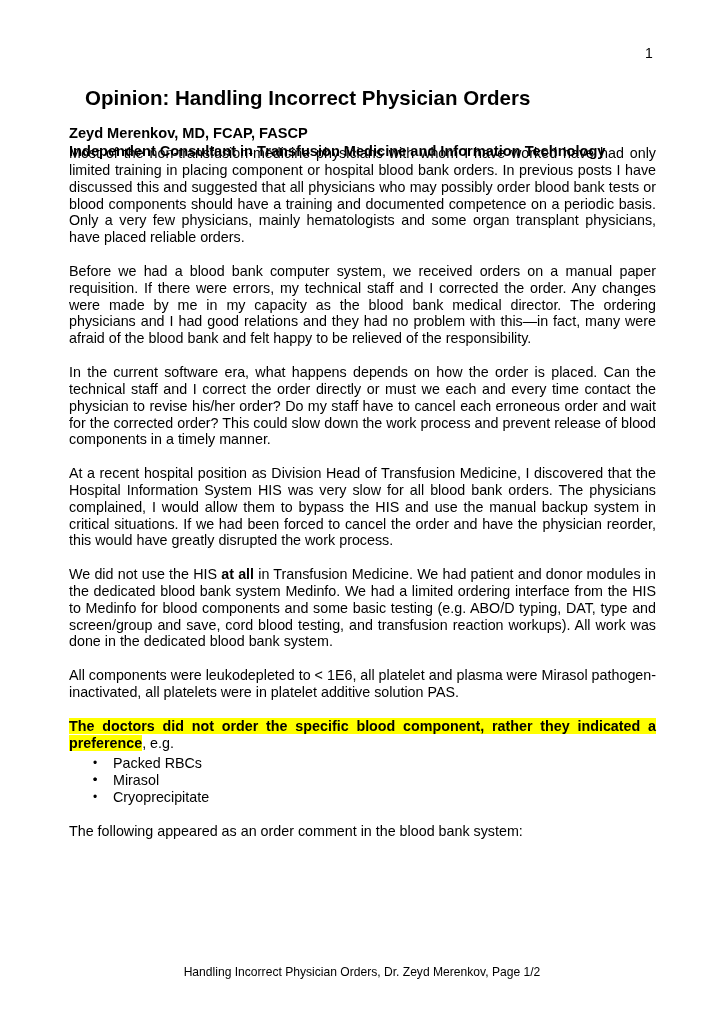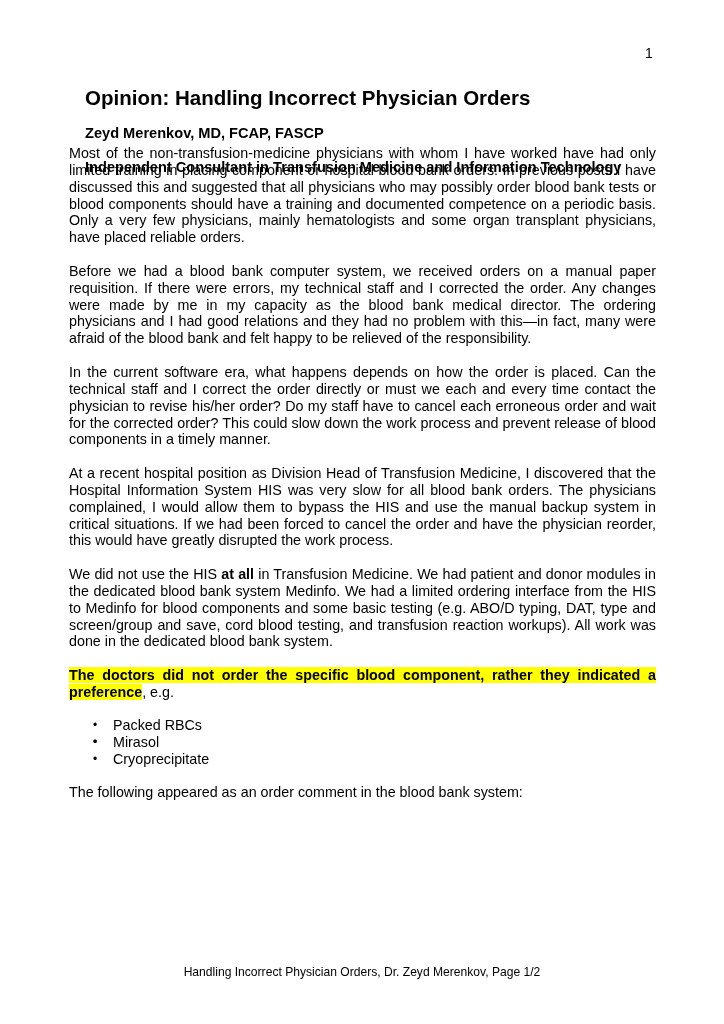--- a/index.html
+++ b/index.html
@@ -32,41 +32,41 @@
     font-size: 20.5px;
     font-weight: bold;
     line-height: 22px;
     margin: 16px;
     white-space: nowrap;
   }
   .subtitle {
     font-size: 14.6px;
     font-weight: bold;
     line-height: 17.5px;
-    margin: 16px;
+    margin: 0;
     white-space: nowrap;
   }
   .body-text {
     position: absolute;
     left: 69px;
     top: 145px;
     width: 587px;
     font-size: 14.3px;
     line-height: 16.85px;
   }
   .body-text p {
     margin: 0 0 16.85px 0;
     text-align: justify;
   }
   .body-text p.notice {
     font-weight: bold;
     text-align: left;
   }
   .body-text p.tight {
-    margin-bottom: 16px;
+    margin-bottom: 4px;
   }
   .hl {
     background: #ffff00;
     font-weight: bold;
   }
   ul.prefs {
     list-style: none;
     margin: 0 0 16.85px 0;
     padding: 0;
   }
@@ -105,20 +105,21 @@
   <div class="subtitle">Zeyd Merenkov, MD, FCAP, FASCP</div>
   <div class="subtitle">Independent Consultant in Transfusion Medicine and Information Technology</div>
 </div>
 
 <div class="body-text">
   <p>Most of the non-transfusion-medicine physicians with whom I have worked have had only limited training in placing component or hospital blood bank orders.  In previous posts I have discussed this and suggested that all physicians who may possibly order blood bank tests or blood components should have a training and documented competence on a periodic basis.  Only a very few physicians, mainly hematologists and some organ transplant physicians, have placed reliable orders.</p>
   <p>Before we had a blood bank computer system, we received orders on a manual paper requisition.  If there were errors, my technical staff and I corrected the order.  Any changes were made by me in my capacity as the blood bank medical director.  The ordering physicians and I had good relations and they had no problem with this—in fact, many were afraid of the blood bank and felt happy to be relieved of the responsibility.</p>
   <p>In the current software era, what happens depends on how the order is placed.  Can the technical staff and I correct the order directly or must we each and every time contact the physician to revise his/her order?  Do my staff have to cancel each erroneous order and wait for the corrected order?  This could slow down the work process and prevent release of blood components in a timely manner.</p>
   <p>At a recent hospital position as Division Head of Transfusion Medicine, I discovered that the Hospital Information System HIS was very slow for all blood bank orders.  The physicians complained, I would allow them to bypass the HIS and use the manual backup system in critical situations.  If we had been forced to cancel the order and have the physician reorder, this would have greatly disrupted the work process.</p>
   <p><span>We did not use the HIS </span><b>at all</b><span> in Transfusion Medicine.  We had patient and donor modules in the dedicated blood bank system Medinfo.  We had a limited ordering interface from the HIS to Medinfo for blood components and some basic testing (e.g. ABO/D typing, DAT, type and screen/group and save, cord blood testing, and transfusion reaction workups). All work was done in the dedicated blood bank system.</span></p>
+  <p>All components were leukodepleted to &lt; 1E6, all platelet and plasma were Mirasol pathogen-inactivated, all platelets were in platelet additive solution PAS.</p>
   <p class="tight"><span class="hl" style="background: rgb(255, 255, 0);">The doctors did not order the specific blood component, rather they indicated a preference</span><span>, e.g.</span></p>
   <ul class="prefs">
     <li><span class="bullet">•</span><span>Packed RBCs</span></li>
     <li><span class="bullet">•</span></li>
     <li><span class="bullet">•</span><span>Mirasol</span></li>
     <li><span class="bullet">•</span><span>Cryoprecipitate</span></li>
   </ul>
   <p>The following appeared as an order comment in the blood bank system:</p>
 </div>
 

